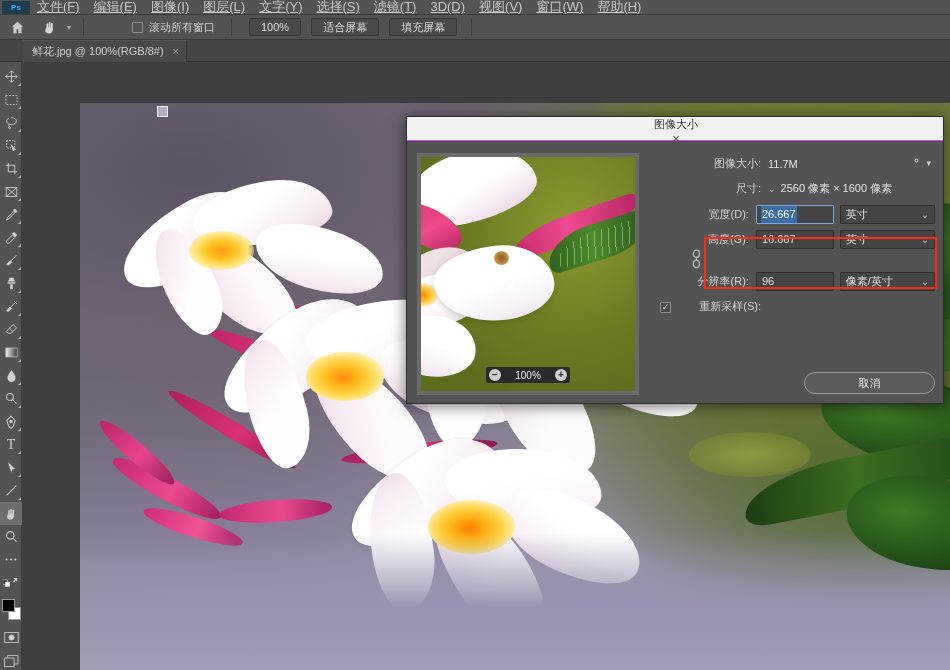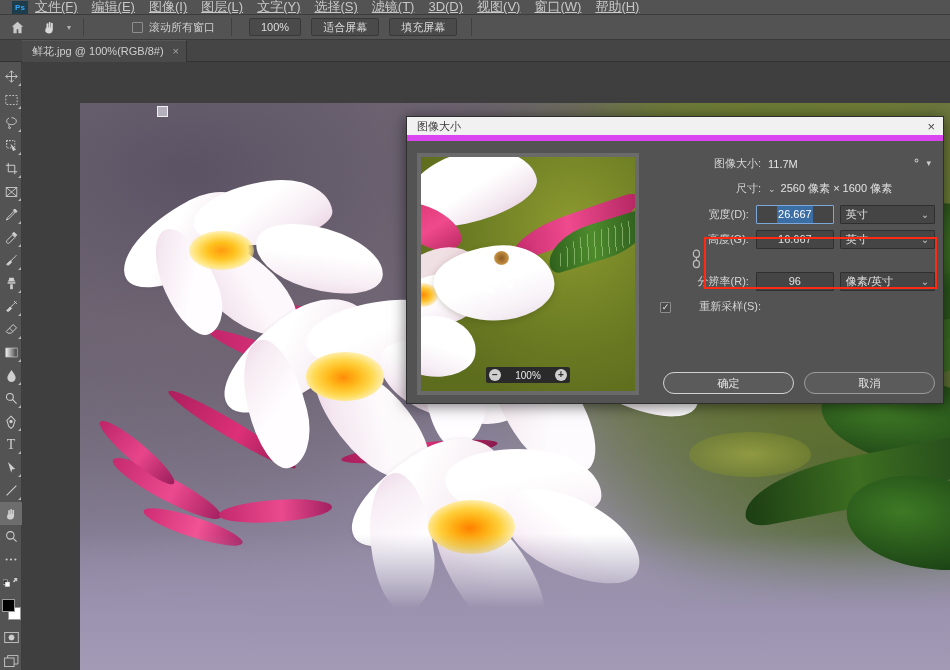--- a/index.html
+++ b/index.html
@@ -16,21 +16,21 @@
 
   
   .menubar {
     position: absolute; top: 0; left: 0; width: 950px; height: 15px;
     background: #535353;
     display: flex; align-items: center;
     overflow: hidden;
     border-bottom: 1px solid #3c3c3c;
   }
   .ps-logo {
-    width: 16px; height: 13px; margin-left: 12px;
+    width: 28px; height: 13px; margin-left: 2px;
     background: #1d3c4c; color: #31a8ff;
     font-size: 8px; font-weight: bold;
     display: flex; align-items: center; justify-content: center;
     flex: 0 0 auto;
   }
   .menu-item {
     font-size: 13px; color: #c8c8c8;
     padding: 0 7px; line-height: 15px;
     white-space: nowrap; flex: 0 0 auto;
     margin-top: -1px;
@@ -156,21 +156,22 @@
     position: absolute; left: 406px; top: 116px;
     width: 538px; height: 288px;
     background: #535353;
     box-shadow: 0 2px 14px rgba(0,0,0,.55);
     border: 1px solid #2e2e2e;
   }
   .dlg-title {
     height: 24px; background: #f1f1f1;
     display: flex; align-items: center; justify-content: space-between;
     padding: 0 8px 0 10px;
-    border-bottom: 6px solid #d946ef;
+    border-bottom: 1px solid #d946ef;
+    flex-direction: column;
   }
   .dlg-title-text { font-size: 11px; color: #3a3a3a; }
   .dlg-close { font-size: 13px; color: #4a4a4a; line-height: 1; }
   .dlg-body { position: relative; height: 263px; }
 
   .preview {
     position: absolute; left: 10px; top: 12px;
     width: 222px; height: 242px;
     background: #6a6a6a;
     padding: 4px;
@@ -216,21 +217,21 @@
   }
   .dim-caret {
     display: inline-block; margin-right: 5px; color: #c5c5c5; font-size: 9px;
   }
 
   .fld {
     height: 19px; background: #454545;
     border: 1px solid #2f2f2f; border-radius: 1px;
     color: #e2e2e2; font-size: 11px;
     line-height: 17px; padding: 0 5px;
-    display: flex; align-items: center; justify-content: center;
+    display: flex; align-items: center;
   }
   .fld.num { width: 86px; }
   .fld.sel {
     position: relative; padding-right: 16px;
     justify-content: flex-start;
   }
   .fld.sel::after {
     content: '⌄'; position: absolute; right: 5px; top: 0px;
     font-size: 10px; color: #c2c2c2; line-height: 17px;
   }
@@ -642,20 +643,19 @@
         <svg width="11" height="20" viewBox="0 0 11 20" fill="none" stroke="currentColor" stroke-width="1.2">
           <rect x="2.4" y="1.2" width="6" height="7.2" rx="3"></rect>
           <rect x="2.4" y="11.4" width="6" height="7.2" rx="3"></rect>
           <path d="M5.4 8.4v3"></path>
         </svg>
       </div>
 
       <div class="highlight-box"></div>
 
       <div class="dlg-buttons">
-        <div class="dlg-btn primary">确定</div>
         <div class="dlg-btn">取消</div>
       </div>
 
     </div>
   </div>
 
 </div>
 
 </body></html>

